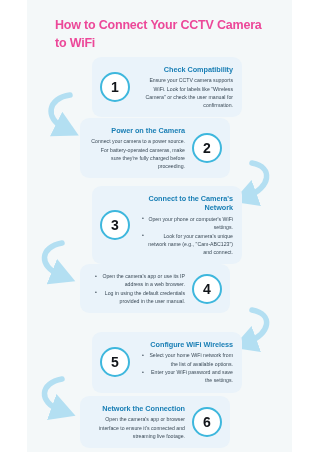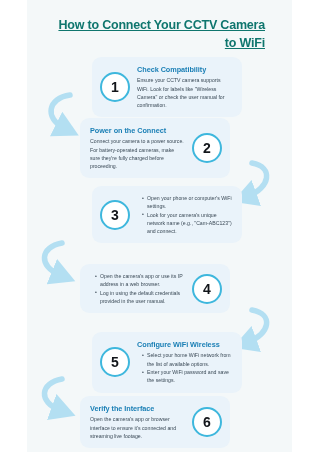--- a/index.html
+++ b/index.html
@@ -31,27 +31,26 @@
     height: 452px;
     pointer-events: none;
     z-index: 1;
   }
   .title {
     position: absolute;
     left: 50%;
     transform: translateX(-50%);
     top: 16px;
     width: 210px;
-    text-align: right;
-    color: #0f766e;
+    text-align: left;
+    color: #ec4899;
     font-size: 12.5px;
     font-weight: bold;
     line-height: 1.45;
     letter-spacing: -0.2px;
-    text-decoration: underline;
   }
   .step {
     position: absolute;
     display: flex;
     align-items: center;
     background: #eaf3fa;
     border-radius: 9px;
     box-sizing: border-box;
     z-index: 2;
   }
@@ -79,20 +78,21 @@
     font-size: 14px;
     font-weight: bold;
     color: #12151a;
     box-sizing: border-box;
   }
   .step.left-num .num { margin-right: 7px; }
   .step.right-num .num { margin-left: 7px; }
   .body-col {
     flex: 1 1 auto;
     min-width: 0;
+    text-align: right;
   }
   .step-title {
     color: #1a7fb5;
     font-size: 7.3px;
     font-weight: bold;
     line-height: 1.3;
     margin-bottom: 2px;
     letter-spacing: -0.05px;
   }
   .step-text {
@@ -147,28 +147,29 @@
   <div class="num">1</div>
   <div class="body-col">
     <div class="step-title">Check Compatibility</div>
     <div class="step-text">Ensure your CCTV camera supports WiFi. Look for labels like "Wireless Camera" or check the user manual for confirmation.</div>
   </div>
 </div>
 
 <div class="step right-num" style="top:118px;">
   <div class="num">2</div>
   <div class="body-col">
-    <div class="step-title">Power on the Connect</div>
+    <div class="step-title">Power on the Camera</div>
     <div class="step-text">Connect your camera to a power source. For battery-operated cameras, make sure they're fully charged before proceeding.</div>
   </div>
 </div>
 
 <div class="step left-num" style="top:186px;">
   <div class="num">3</div>
   <div class="body-col">
+    <div class="step-title">Connect to the Camera's Network</div>
     <ul class="step-bullets">
         <li>Open your phone or computer's WiFi settings.</li>
         <li>Look for your camera's unique network name (e.g., "Cam-ABC123") and connect.</li>
       </ul>
   </div>
 </div>
 
 <div class="step right-num" style="top:264px;">
   <div class="num">4</div>
   <div class="body-col">
@@ -186,16 +187,16 @@
     <ul class="step-bullets">
         <li>Select your home WiFi network from the list of available options.</li>
         <li>Enter your WiFi password and save the settings.</li>
       </ul>
   </div>
 </div>
 
 <div class="step right-num" style="top:396px;">
   <div class="num">6</div>
   <div class="body-col">
-    <div class="step-title">Verify the Interface</div>
+    <div class="step-title">Network the Connection</div>
     <div class="step-text">Open the camera's app or browser interface to ensure it's connected and streaming live footage.</div>
   </div>
 </div>
 
 </body></html>

